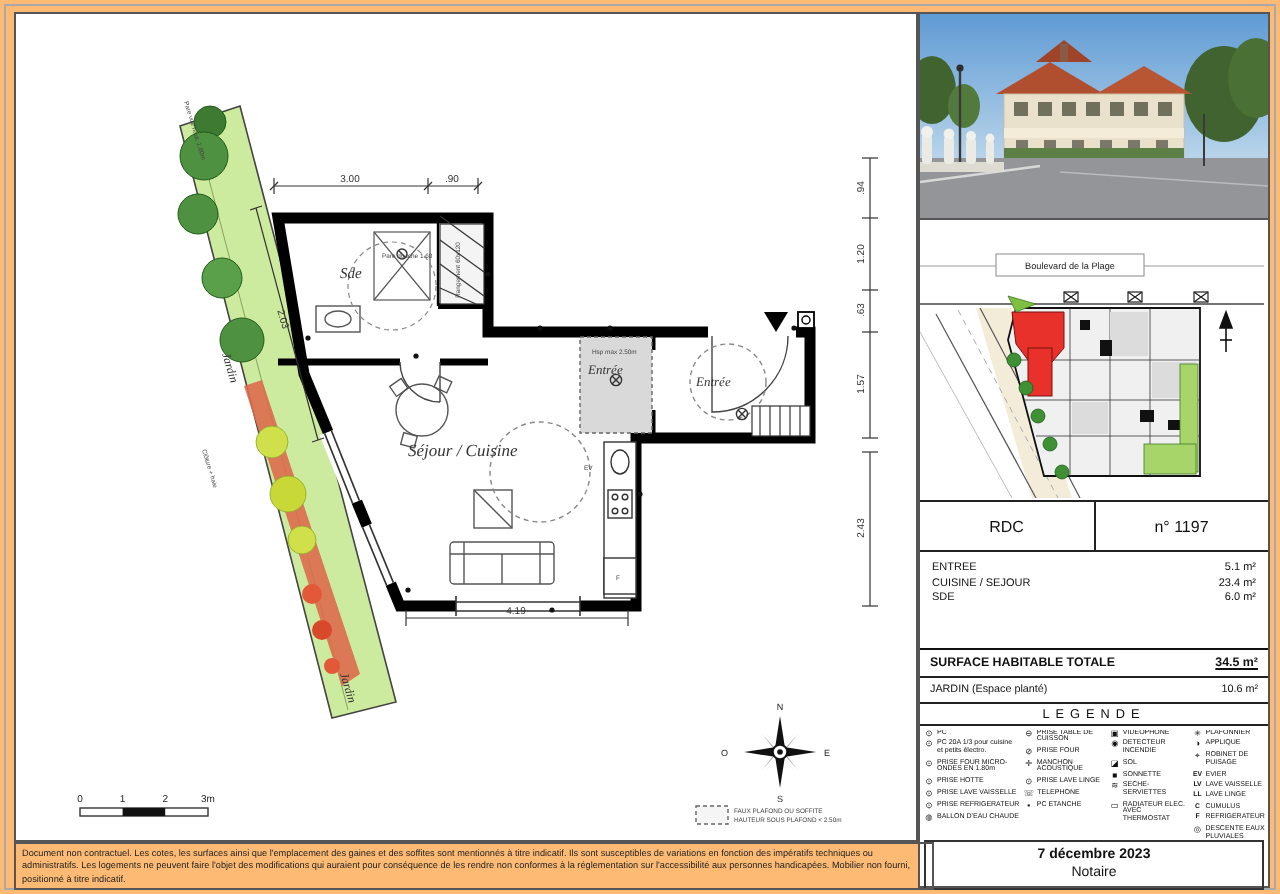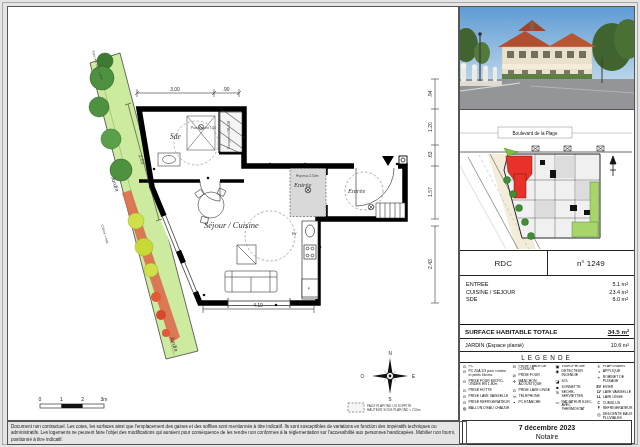--- a/index.html
+++ b/index.html
@@ -1,16 +1,16 @@
 <!DOCTYPE html>
 <html><head>
 <meta charset="utf-8">
 <style>
   html,body{margin:0;padding:0;background:#fff}
-  .sheet{position:relative;width:640px;height:447px;background:#e5e5e5;font-family:"Liberation Sans",sans-serif;color:#111;overflow:hidden}
+  .sheet{position:relative;width:640px;height:447px;background:#fdba74;font-family:"Liberation Sans",sans-serif;color:#111;overflow:hidden}
   .frame{position:absolute;inset:2px;border:1px solid #a9a9a9;pointer-events:none}
   .plan-box{position:absolute;left:7px;top:6px;width:450px;height:413px;border:1px solid #555;overflow:hidden;background:#fff}
   .note{position:absolute;left:7px;top:421px;width:452px;height:19px;border:1px solid #555;font-size:4.6px;line-height:1.5;padding:1.5px 3px;color:#222;overflow:hidden}
   .rcol{position:absolute;left:459px;top:6px;width:174px;height:436px;border:1px solid #555;display:flex;flex-direction:column;background:#fff}
   .photo{flex:0 0 102px;position:relative;overflow:hidden}
   .siteplan{flex:0 0 140px;border-top:1px solid #555;position:relative;overflow:hidden}
   .unitrow{flex:0 0 24px;border-top:1px solid #222;display:flex}
   .ucell{flex:1;border-right:1px solid #222;display:flex;align-items:center;justify-content:center;font-size:8px}
   .ucell:last-child{border-right:none}
   .surf{flex:0 0 43px;border-top:1px solid #222;padding:5px 6px 0 6px;font-size:5.5px;overflow:hidden}
@@ -392,21 +392,21 @@
           <polygon points="150,54 153,46 156,54" fill="#111"></polygon>
           <line x1="150" y1="60" x2="156" y2="60"></line>
         </g>
         <rect x="38" y="17" width="74" height="11" fill="#fff" stroke="#888" stroke-width="0.5"></rect>
         <text x="75" y="24.5" font-size="4.6" text-anchor="middle" fill="#222">Boulevard de la Plage</text>
       </svg>
     </div>
 
     <div class="unitrow">
       <div class="ucell">RDC</div>
-      <div class="ucell">n° 1249</div>
+      <div class="ucell">n° 1197</div>
     </div>
 
     <div class="surf">
       <div class="srow">
         <span>ENTREE</span>
         <span>5.1 m²</span>
       </div>
       <div class="srow">
         <span>CUISINE / SEJOUR</span>
         <span>23.4 m²</span>

